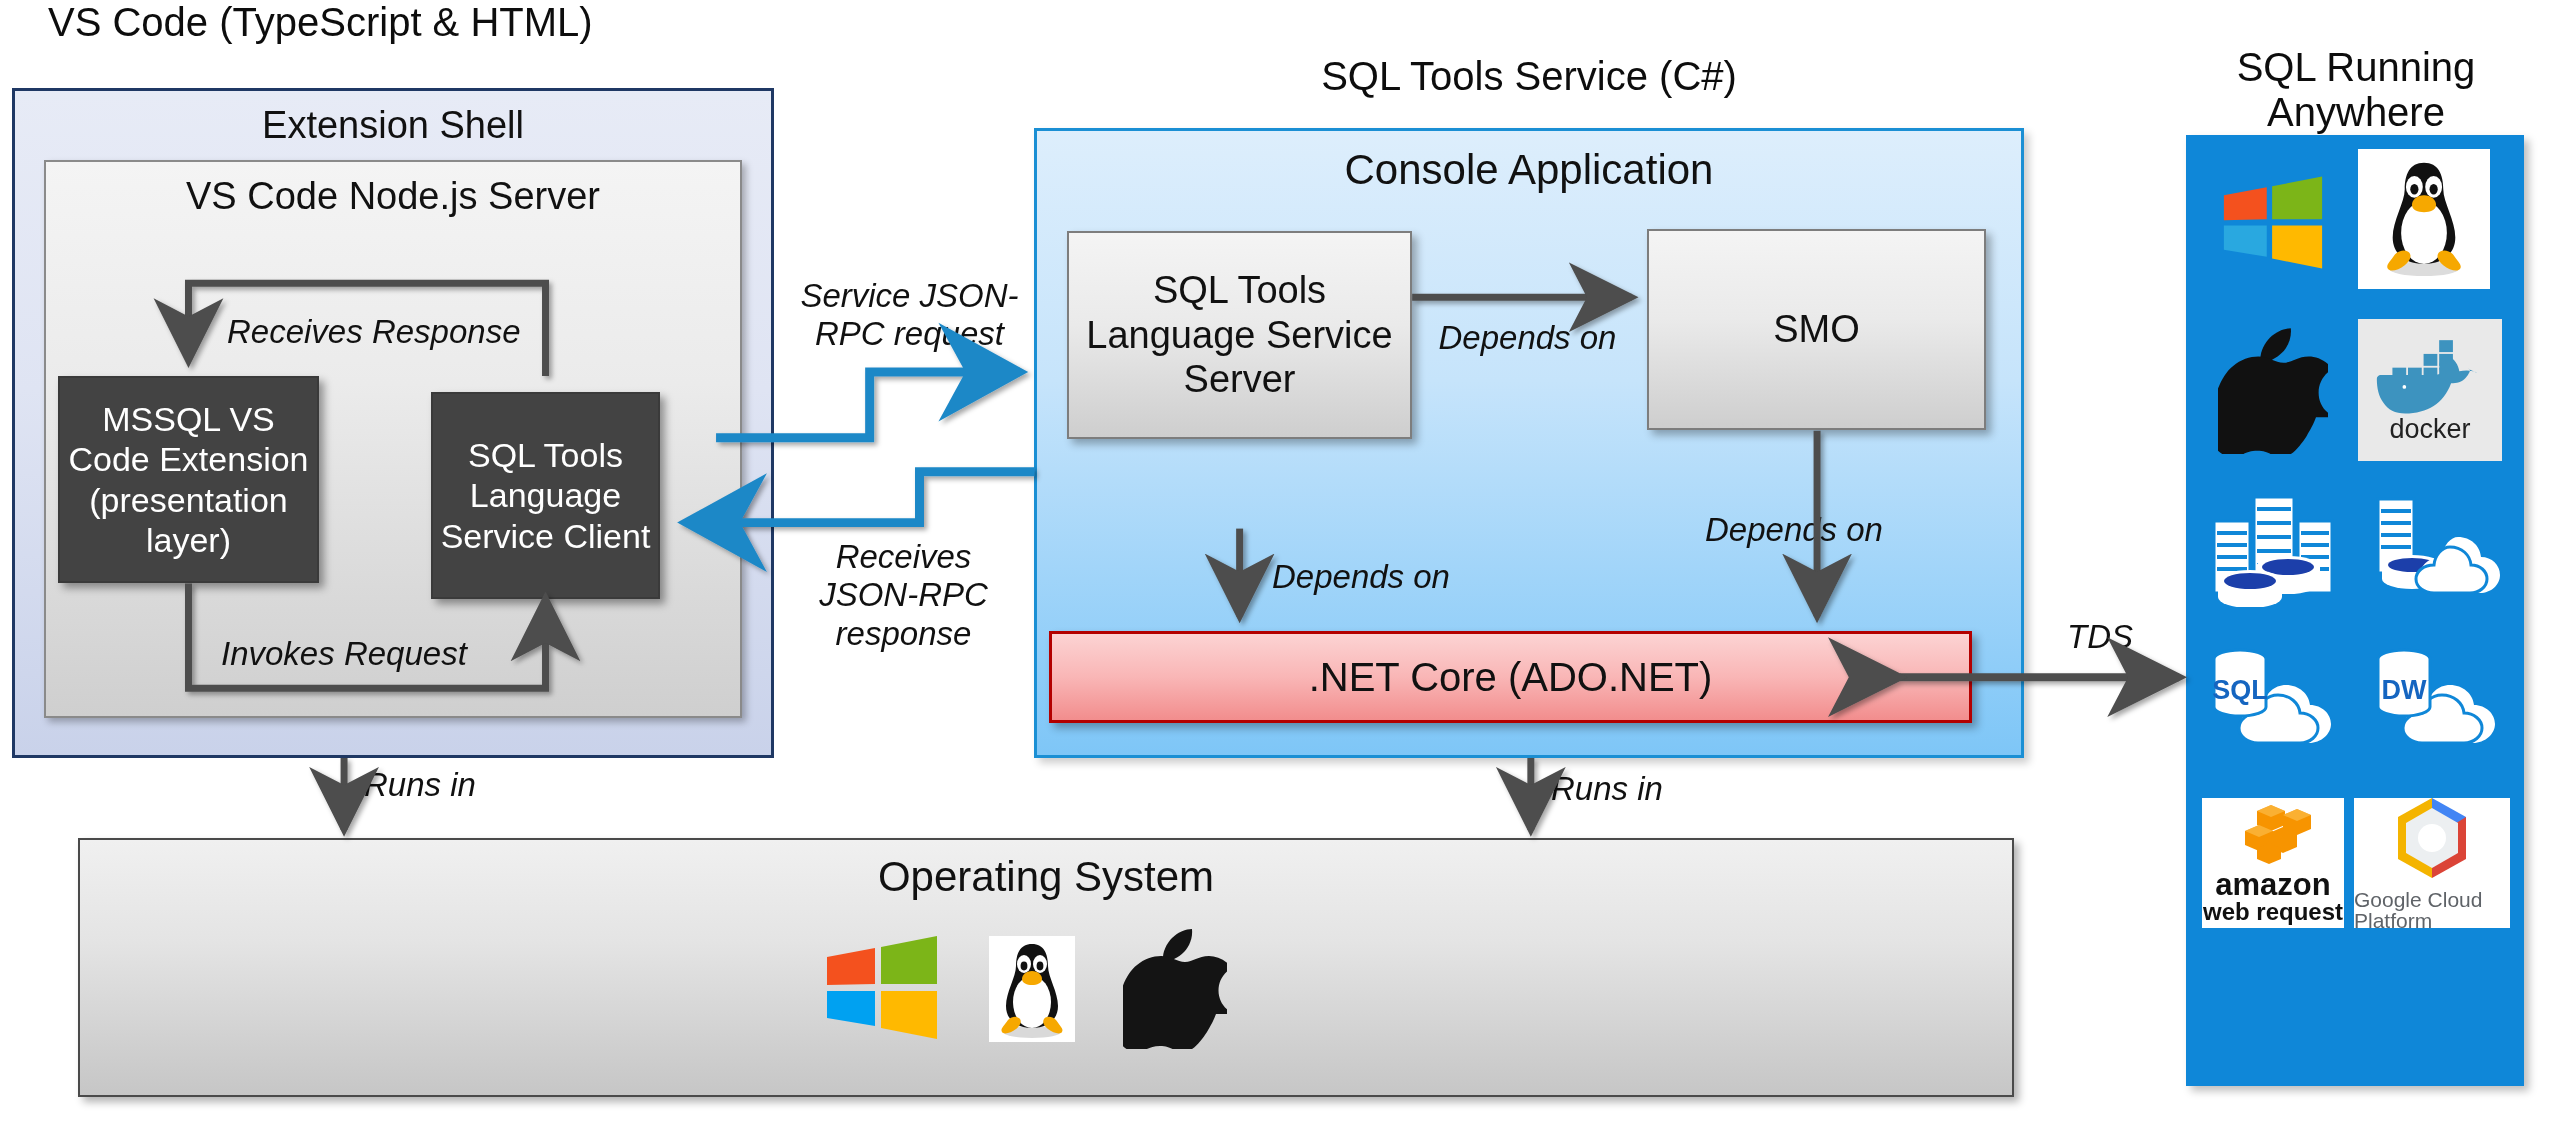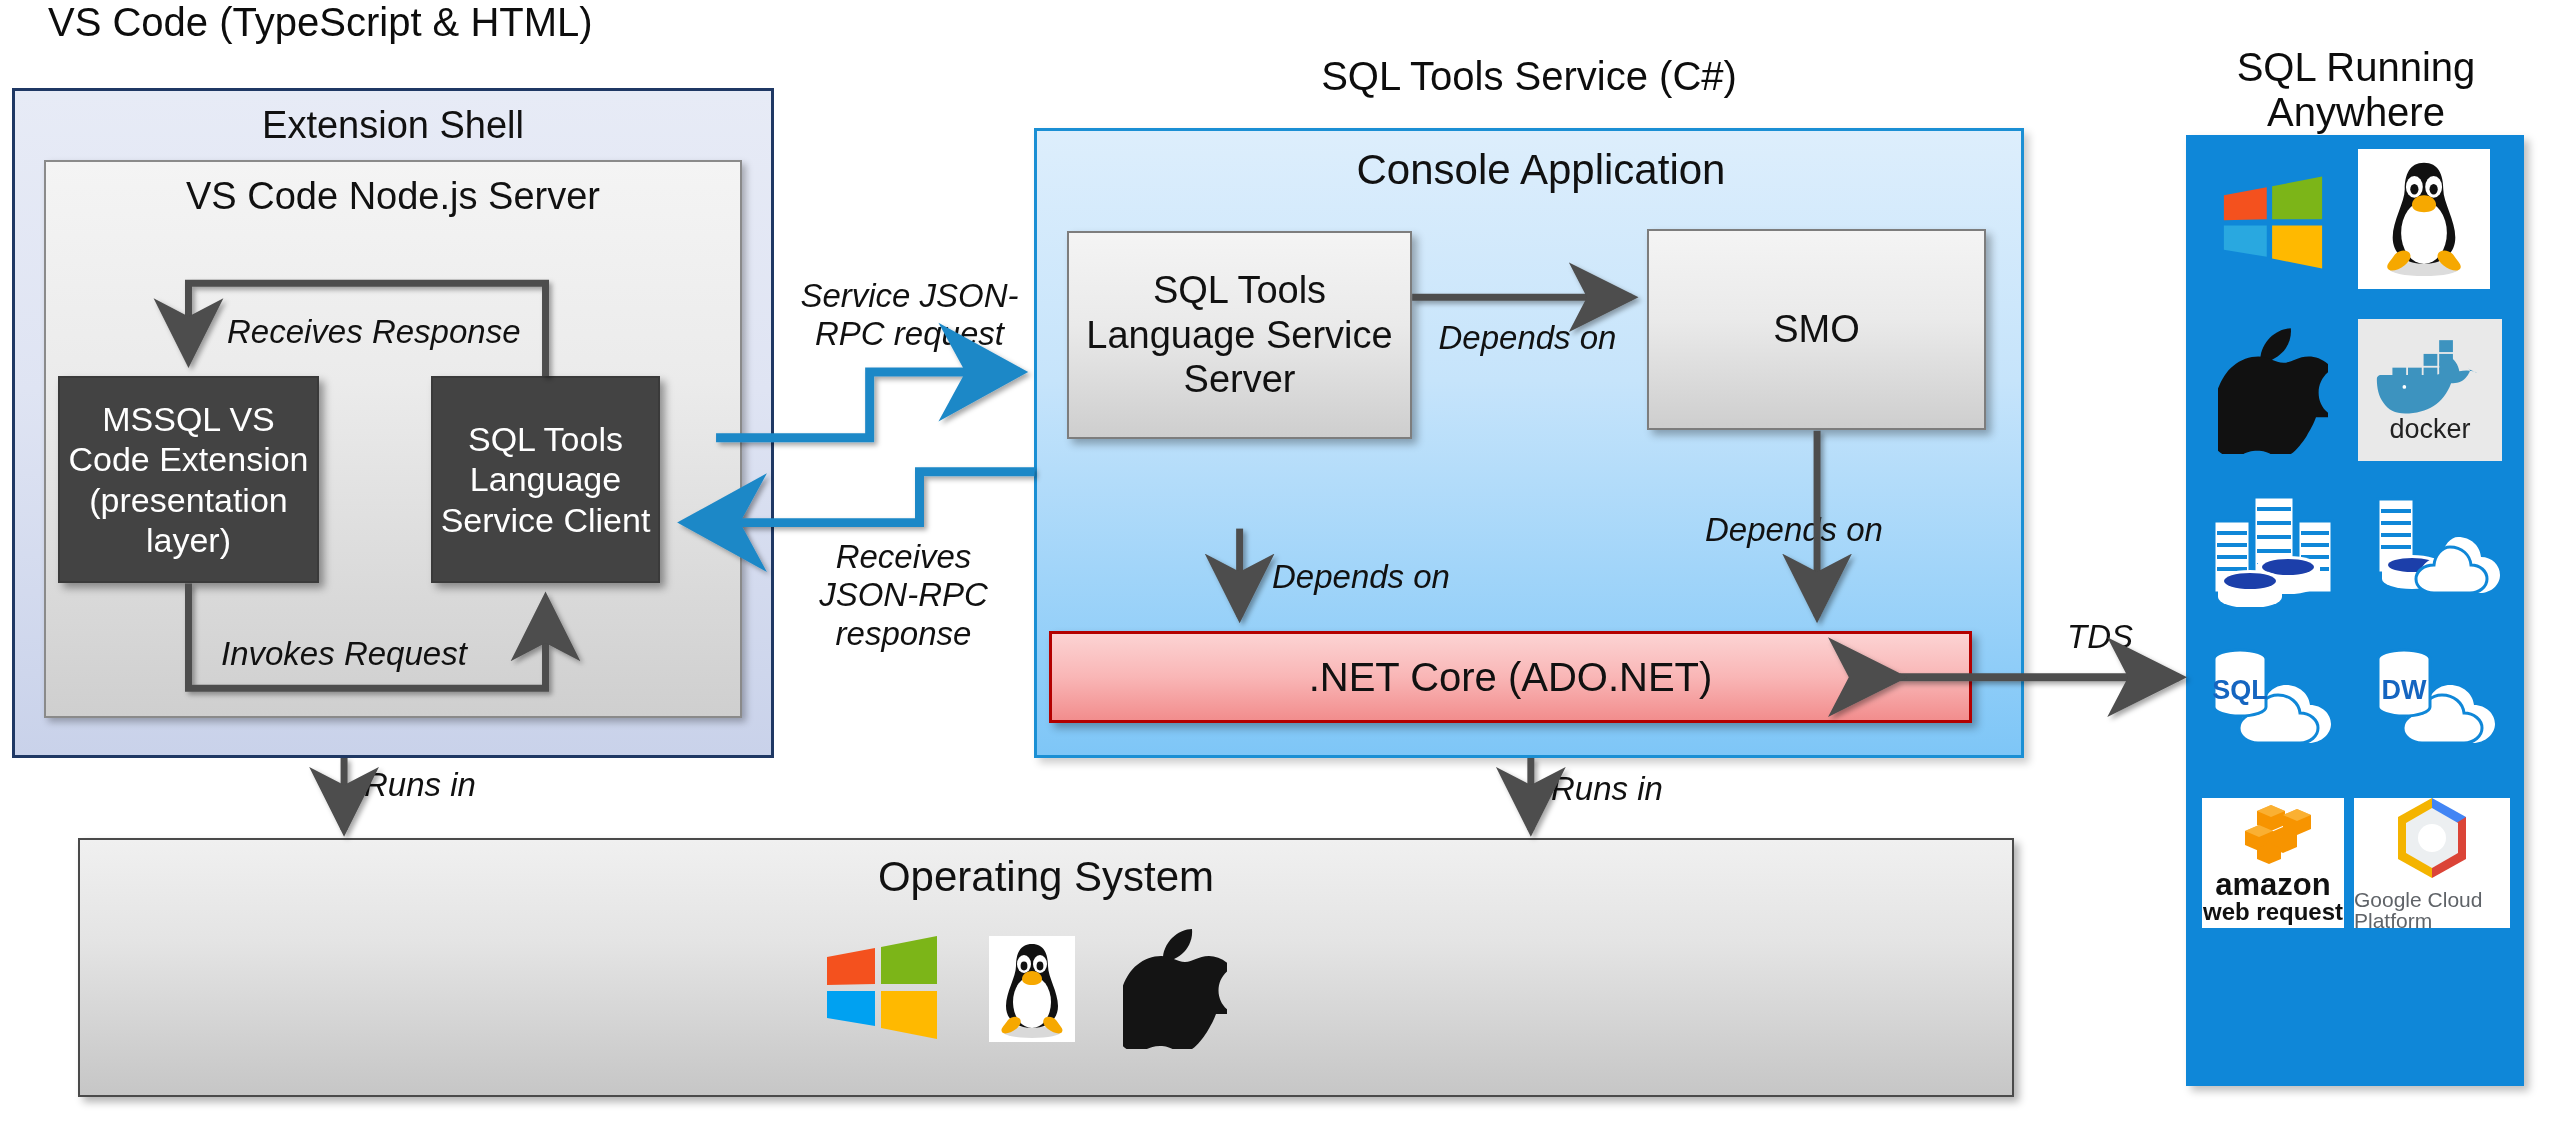--- a/index.html
+++ b/index.html
@@ -19,28 +19,28 @@
     background:linear-gradient(180deg,#f4f4f4 0%,#ebebeb 40%,#cfcfcf 100%);
     border:2px solid #8a8a8a;box-sizing:border-box;
     box-shadow:4px 4px 7px rgba(0,0,0,.28);}
   #nodejs-server-title{position:absolute;left:0;top:14px;width:100%;}
 
   .darkbox{background:#434343;border:2px solid #3a3a3a;box-sizing:border-box;
     color:#ffffff;display:flex;align-items:center;justify-content:center;
     text-align:center;font-size:34px;line-height:1.18;
     box-shadow:5px 5px 8px rgba(0,0,0,.38);}
   #mssql-ext{left:58px;top:376px;width:261px;height:207px;}
-  #sqltools-client{left:431px;top:376px;width:229px;height:207px;}
+  #sqltools-client{left:431px;top:392px;width:229px;height:207px;}
 
   
   #console-app{left:1034px;top:128px;width:990px;height:630px;
     background:linear-gradient(180deg,#ddeefc 0%,#c6e4fb 40%,#7ec6f7 100%);
     border:3px solid #1a8fd4;box-sizing:border-box;
     box-shadow:5px 5px 8px rgba(0,0,0,.20);}
-  #console-app-title{position:absolute;left:0;top:16px;width:100%;font-size:42px;padding-left:12px;}
+  #console-app-title{position:absolute;left:0;top:16px;width:100%;font-size:42px;}
 
   .graybox{background:linear-gradient(180deg,#f4f4f4 0%,#eaeaea 45%,#cecece 100%);
     border:2px solid #7d7d7d;box-sizing:border-box;color:#111;
     display:flex;align-items:center;justify-content:center;text-align:center;
     font-size:38px;line-height:1.18;box-shadow:5px 5px 8px rgba(0,0,0,.30);}
   #sts-server{left:1067px;top:231px;width:345px;height:208px;}
   #smo-box{left:1647px;top:229px;width:339px;height:201px;}
 
   #dotnet-core{left:1049px;top:631px;width:923px;height:92px;
     background:linear-gradient(180deg,#fcd3d3 0%,#f9b6b6 50%,#f28d8d 100%);

